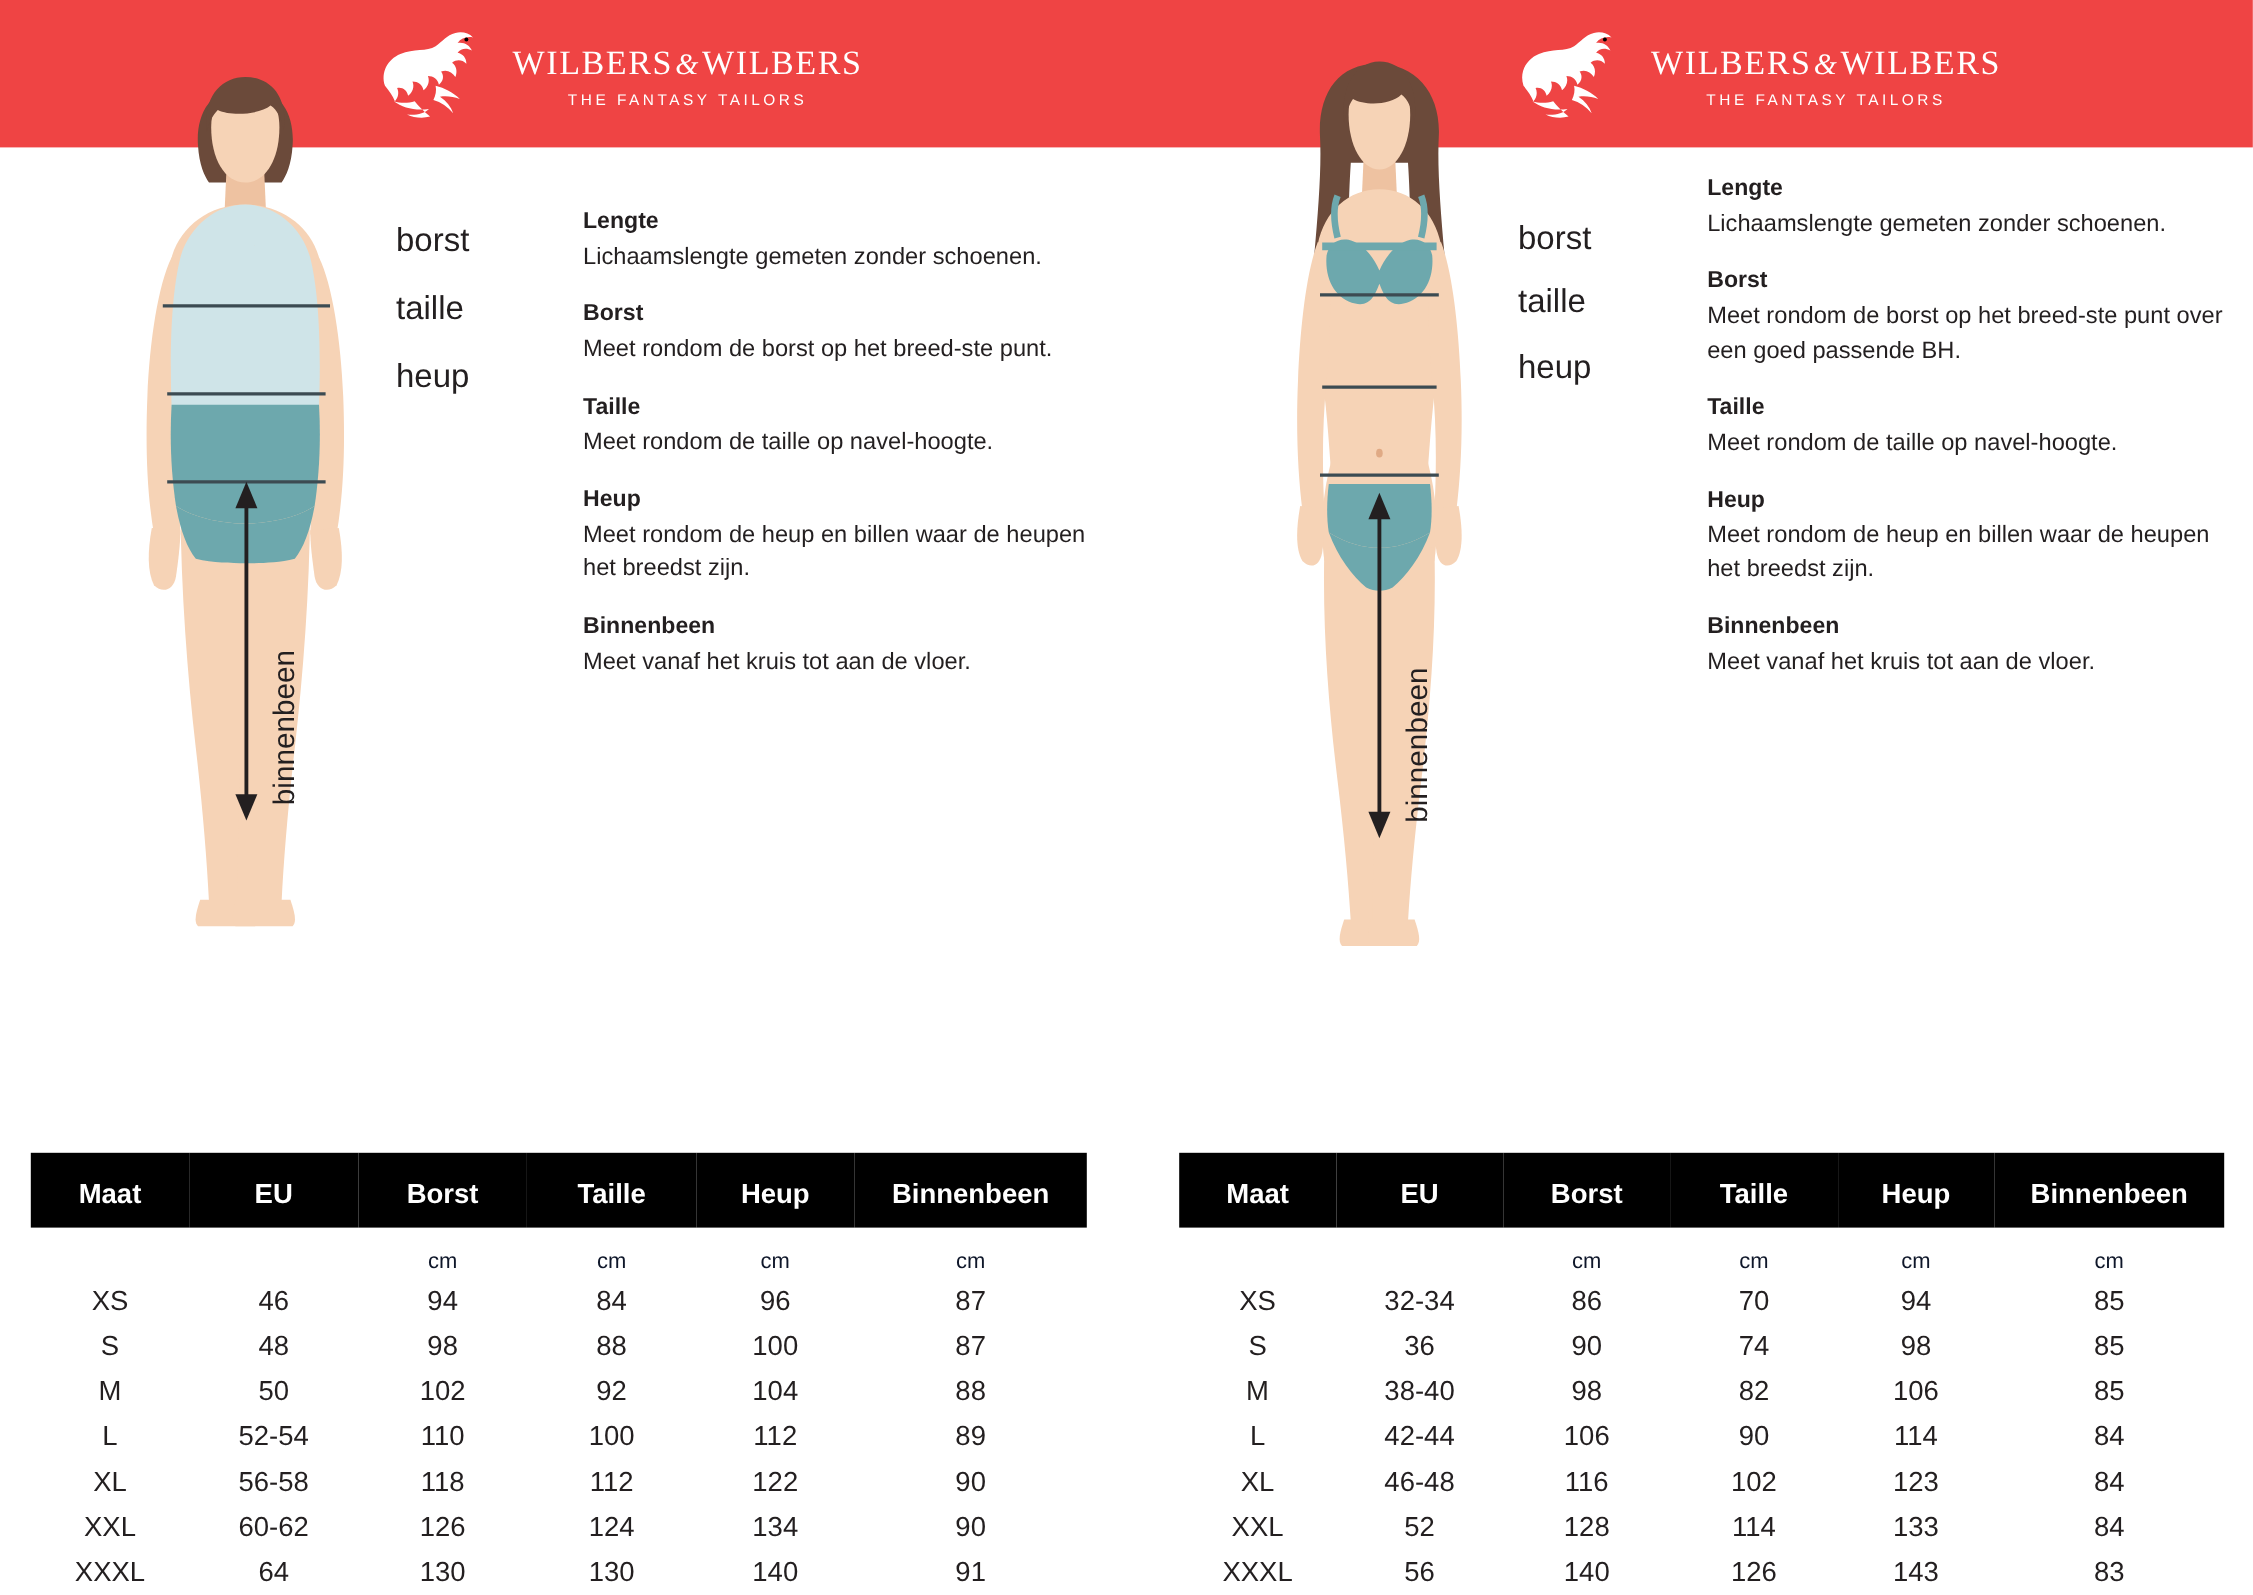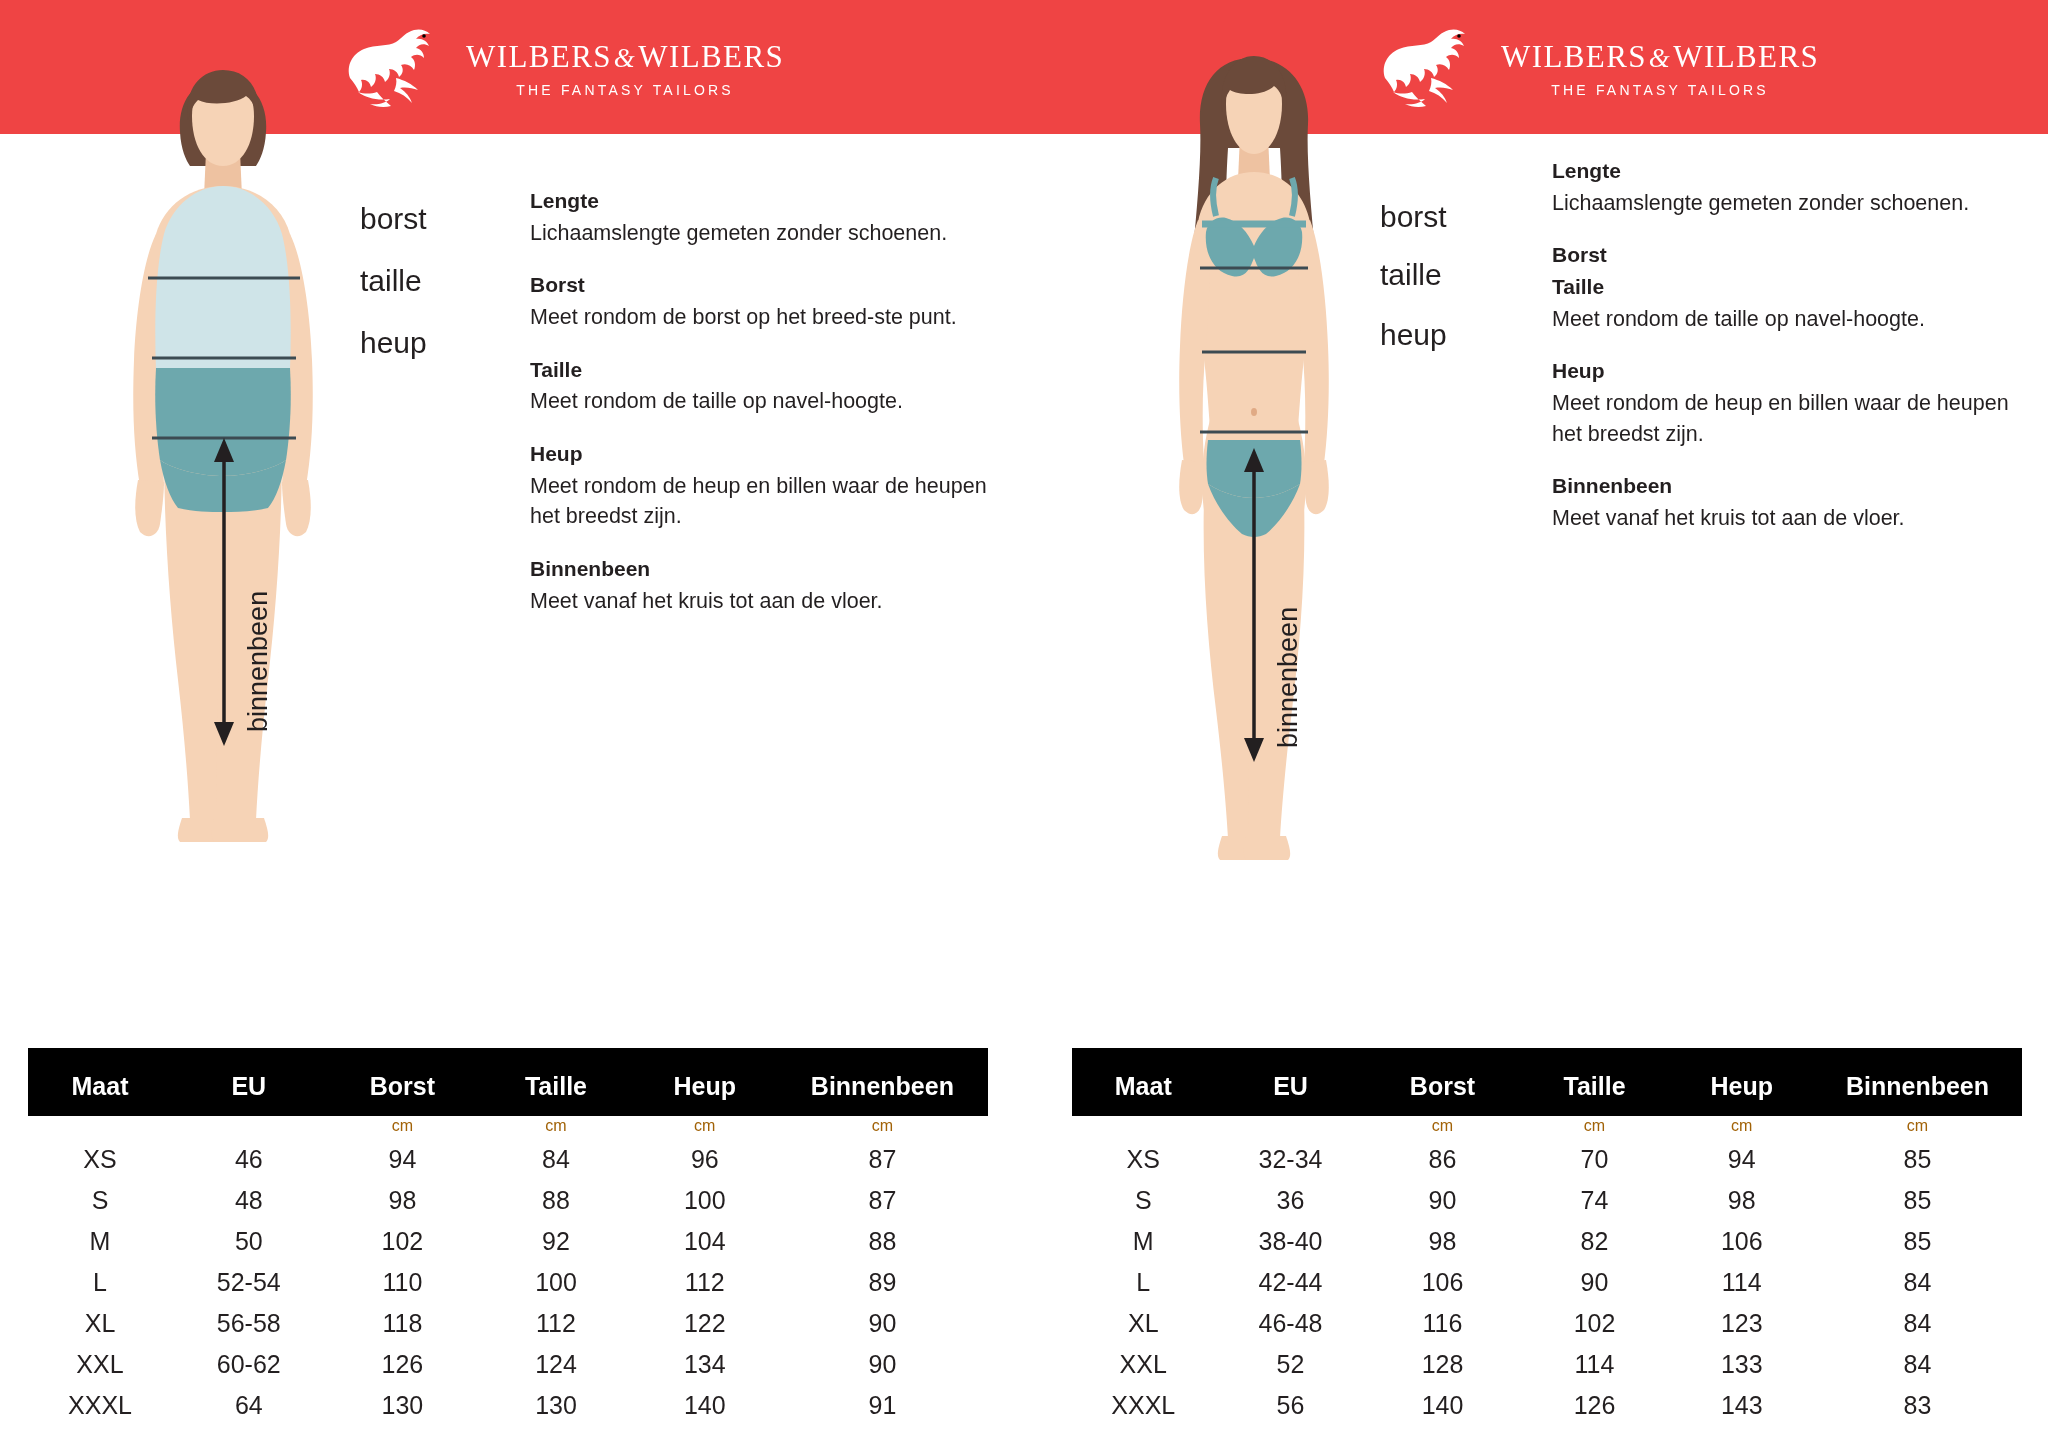--- a/index.html
+++ b/index.html
@@ -135,24 +135,24 @@
     text-align: center;
   }
   tbody td {
     text-align: center;
     font-size: 25px;
     padding: 6px 0;
     color: #231f20;
     font-weight: 300;
   }
   tbody tr.units td {
-    font-size: 16px;
-    padding-top: 1px;
+    font-size: 20px;
+    padding-top: 20px;
     padding-bottom: 4px;
-    color: #a16207;
+    color: #0f172a;
   }
   .c0 { width: 15%; }
   .c1 { width: 16%; }
   .c2 { width: 16%; }
   .c3 { width: 16%; }
   .c4 { width: 15%; }
   .c5 { width: 22%; }
 </style>
 </head>
 <body>
@@ -310,20 +310,21 @@
     </div>
   </div>
 
   <div class="desc desc-right">
     <div class="block">
       <h4>Lengte</h4>
       <p>Lichaamslengte gemeten zonder schoenen.</p>
     </div>
     <div class="block">
       <h4>Borst</h4>
+      <p>Meet rondom de borst op het breed-ste punt over een goed passende BH.</p>
     </div>
     <div class="block">
       <h4>Taille</h4>
       <p>Meet rondom de taille op navel-hoogte.</p>
     </div>
     <div class="block">
       <h4>Heup</h4>
       <p>Meet rondom de heup en billen waar de heupen het breedst zijn.</p>
     </div>
     <div class="block">

